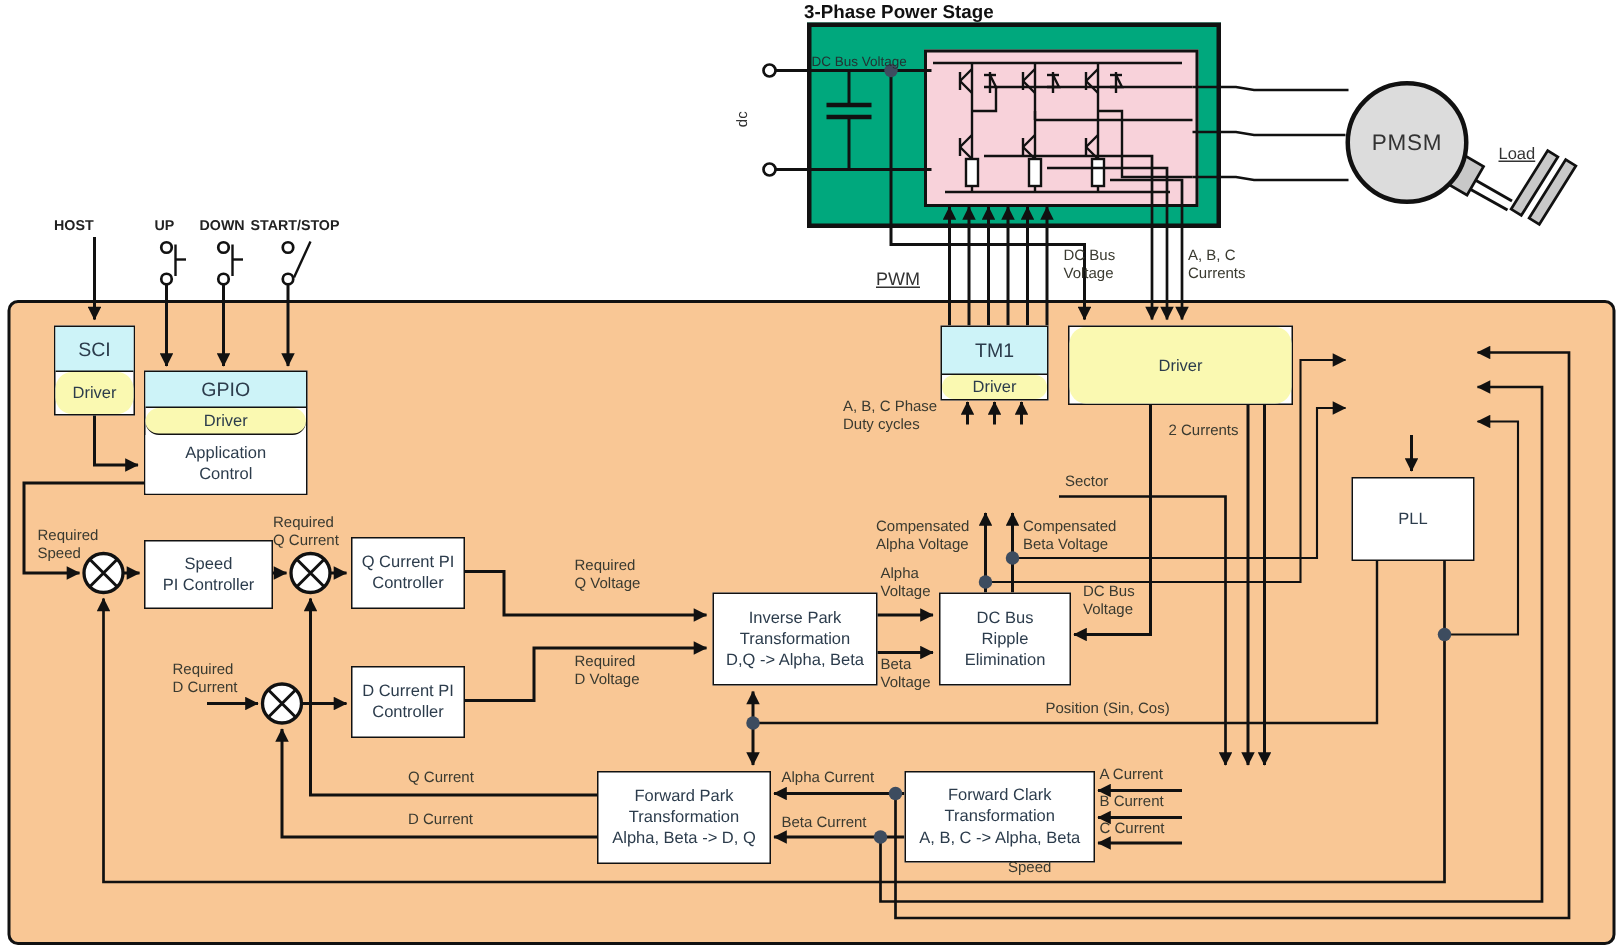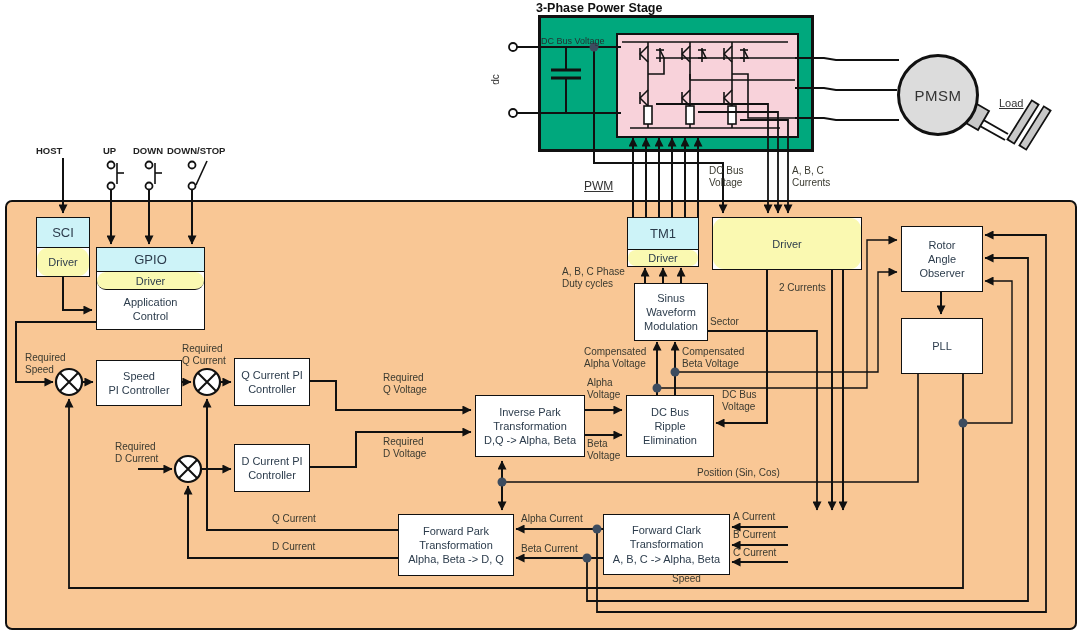--- a/index.html
+++ b/index.html
@@ -245,46 +245,40 @@
   <div class="load-lbl">Load</div>
   <div class="pwm-lbl">PWM</div>
   <div class="lbl" style="left:709px;top:165px">DC Bus
 Voltage</div>
   <div class="lbl" style="left:792px;top:165px">A, B, C
 Currents</div>
 
   <div class="lbl b" style="left:36px;top:145px">HOST</div>
   <div class="lbl b" style="left:103px;top:145px">UP</div>
   <div class="lbl b" style="left:133px;top:145px">DOWN</div>
-  <div class="lbl b" style="left:167px;top:145px">DOWN/STOP</div>
+  <div class="lbl b" style="left:167px;top:145px">START/STOP</div>
 
   <div class="box" style="left:36px;top:217px;width:52px;height:58px">
     <div class="hd" style="height:29px">SCI</div>
     <div class="sub" style="flex:1">Driver</div>
   </div>
   <div class="box" style="left:96px;top:247px;width:107px;height:81px">
     <div class="hd" style="height:23px">GPIO</div>
     <div class="sub" style="height:17px">Driver</div>
     <div class="bd">Application
 Control</div>
   </div>
   <div class="box" style="left:627px;top:217px;width:70px;height:48px">
     <div class="hd" style="height:31px">TM1</div>
     <div class="sub" style="flex:1">Driver</div>
   </div>
   <div class="box" style="left:712px;top:217px;width:148px;height:51px">
     <div class="sub" style="flex:1">Driver</div>
   </div>
 
-  <div class="plain" style="left:634px;top:283px;width:72px;height:56px">Sinus
-Waveform
-Modulation</div>
-  <div class="plain" style="left:901px;top:226px;width:80px;height:64px">Rotor
-Angle
-Observer</div>
   <div class="plain" style="left:901px;top:318px;width:80px;height:54px">PLL</div>
   <div class="plain" style="left:96px;top:360px;width:84px;height:44px">Speed
 PI Controller</div>
   <div class="plain" style="left:234px;top:358px;width:74px;height:46px">Q Current PI
 Controller</div>
   <div class="plain" style="left:234px;top:444px;width:74px;height:46px">D Current PI
 Controller</div>
   <div class="plain" style="left:475px;top:395px;width:108px;height:60px">Inverse Park
 Transformation
 D,Q -&gt; Alpha, Beta</div>

